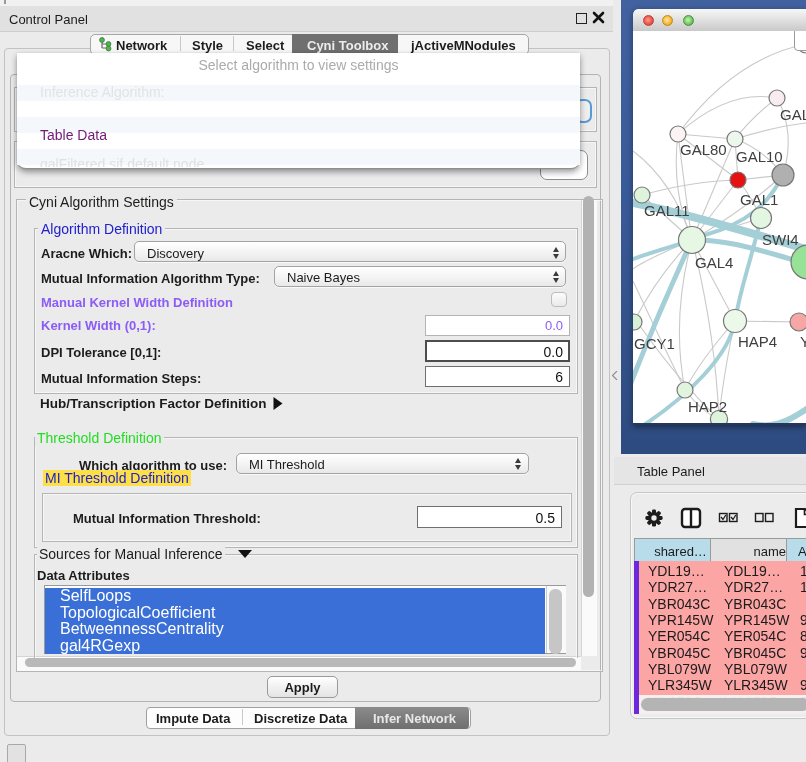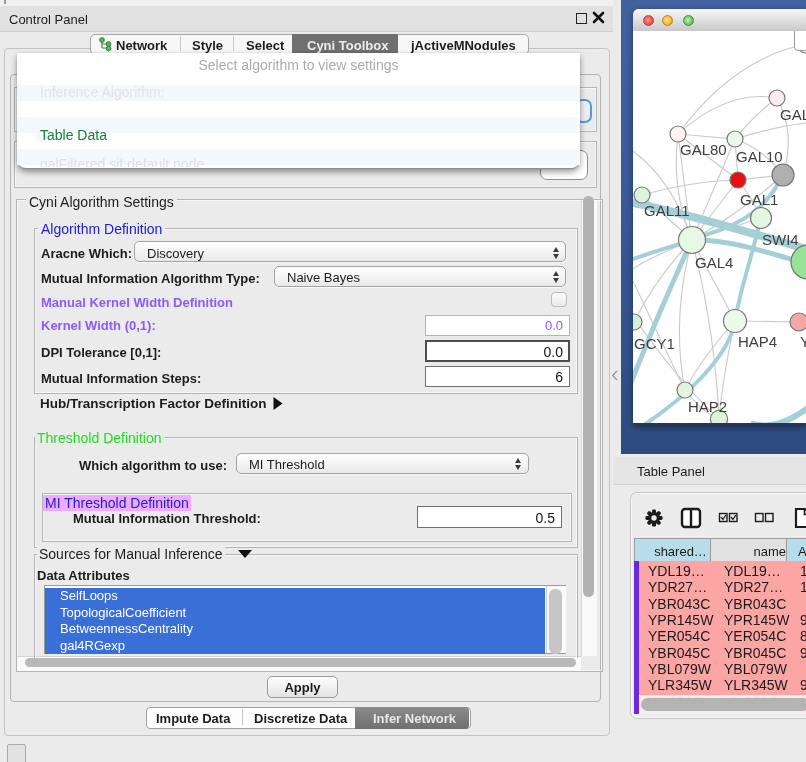--- a/index.html
+++ b/index.html
@@ -112,56 +112,56 @@
 
   <div class="abs b13" style="left:79px;top:458px;">Which algorithm to use:</div>
   <div class="abs combo" style="left:236px;top:453px;width:293px;height:21px;"></div>
   <div class="abs n13" style="left:249px;top:457px;">MI Threshold</div>
   <div class="carets" style="left:514px;top:458px;">
       <div class="up"></div>
       <div class="dn"></div>
     </div>
 
   <div class="abs etched" style="left:42px;top:493px;width:528px;height:47px;"></div>
-  <div class="abs blue" style="left:43px;top:495px;background:#f0abfc;padding:0 2px;font-size:14px;">MI Threshold Definition</div>
+  <div class="abs blue" style="left:43px;top:470px;background:#fde047;padding:0 2px;font-size:14px;">MI Threshold Definition</div>
   <div class="abs b13" style="left:47px;top:511px;padding-left:26px;">Mutual Information Threshold:</div>
   <div class="abs macfield" style="left:417px;top:506px;width:145px;height:22px;border:1px solid #6f6f6f;"></div>
   <div class="abs" style="left:417px;top:510px;width:138px;text-align:right;font-size:14px;color:#111;">0.5</div>
 
   <div class="abs etched" style="left:34px;top:554px;width:542px;height:103px;border-bottom:none;"></div>
   <div class="abs" style="left:37px;top:546px;background:#ebebeb;padding:0 2px;font-size:14px;color:#1c1c1c;">Sources for Manual Inference</div>
   <svg class="abs" style="left:238px;top:550px;" width="14" height="8" viewBox="0 0 14 8">
       <path d="M0 0 L14 0 L7 8 Z" fill="#111"></path>
     </svg>
   <div class="abs b13" style="left:37px;top:568px;">Data Attributes</div>
 
   <div class="abs" style="left:44px;top:585px;width:522px;height:69px;background:#fff;border:1px solid #9a9a9a;box-sizing:border-box;"></div>
   <div class="abs" style="left:45px;top:588px;width:500px;height:66px;background:#3a6fd7;"></div>
-  <div class="abs" style="left:60px;top:588px;font-size:13px;color:#fff;line-height:16.7px;">SelfLoops<br>TopologicalCoefficient<br>BetweennessCentrality<br>gal4RGexp</div>
+  <div class="abs" style="left:60px;top:588px;font-size:16px;color:#fff;line-height:16.7px;">SelfLoops<br>TopologicalCoefficient<br>BetweennessCentrality<br>gal4RGexp</div>
   <div class="abs" style="left:546px;top:586px;width:19px;height:67px;background:#fafafa;border-left:1px solid #ccc;"></div>
   <div class="abs" style="left:549px;top:589px;width:13px;height:65px;background:#c6c6c6;border-radius:6px;"></div>
 
   <div class="abs" style="left:267px;top:676px;width:71px;height:22px;border:1px solid #9a9a9a;border-radius:5px;background:linear-gradient(#ffffff,#e3e3e3);box-sizing:border-box;"></div>
   <div class="abs b13" style="left:267px;top:680px;width:71px;text-align:center;">Apply</div>
 
   <div class="abs" style="left:146px;top:707px;width:323px;height:20px;background:#fdfdfd;border:1px solid #a0a0a0;border-radius:4px;"></div>
   <div class="abs" style="left:242px;top:709px;width:1px;height:16px;background:#c9c9c9;"></div>
   <div class="abs" style="left:355px;top:707px;width:114px;height:22px;background:linear-gradient(#8b8b8b,#6f6f6f);border-radius:0 4px 4px 0;"></div>
   <div class="abs b13" style="left:156px;top:711px;">Impute Data</div>
   <div class="abs b13" style="left:254px;top:711px;">Discretize Data</div>
   <div class="abs b13" style="left:373px;top:711px;color:#e8e8e8;">Infer Network</div>
 
   <div class="abs" style="left:7px;top:744px;width:17px;height:18px;border:1px solid #a9a9a9;background:#e2e2e2;border-radius:2px;"></div>
 
   <div class="abs" style="left:17px;top:53px;width:563px;height:115px;background:#fff;border-radius:0 0 9px 9px;border-bottom:1px solid #8f8f8f;
        box-shadow:0 3px 6px rgba(0,0,0,.4),0 0 1px rgba(0,0,0,.25);"></div>
   <div class="abs" style="left:17px;top:69px;width:563px;height:96px;background:repeating-linear-gradient(180deg,#ffffff 0 16px,#f4f7fb 16px 32px);"></div>
   <div class="abs" style="left:17px;top:53px;width:563px;height:114px;overflow:hidden;">
     <div style="position:absolute;left:23px;top:31px;font-size:14px;color:#e3e3e3;">Inference Algorithm:</div>
-    <div style="position:absolute;left:23px;top:74px;font-size:14px;color:#15803d;">Table Data</div>
+    <div style="position:absolute;left:23px;top:74px;font-size:14px;color:#701a75;">Table Data</div>
     <div style="position:absolute;left:23px;top:103px;font-size:14px;color:#e0e0e0;">galFiltered.sif default node</div>
   </div>
   <div class="abs" style="left:17px;top:57px;width:563px;text-align:center;font-size:14px;color:#ababab;">Select algorithm to view settings</div>
 
   <svg class="abs" style="left:612px;top:371px;" width="6" height="9" viewBox="0 0 6 9">
       <path d="M5 0 L0.5 4.5 L5 9" fill="none" stroke="#8d8d8d" stroke-width="1.2"></path>
     </svg>
 
   <div class="abs" style="left:621px;top:0;width:185px;height:454px;background:linear-gradient(180deg,#41629f 0%,#3a5b9a 40%,#2e4b80 100%);"></div>
 

